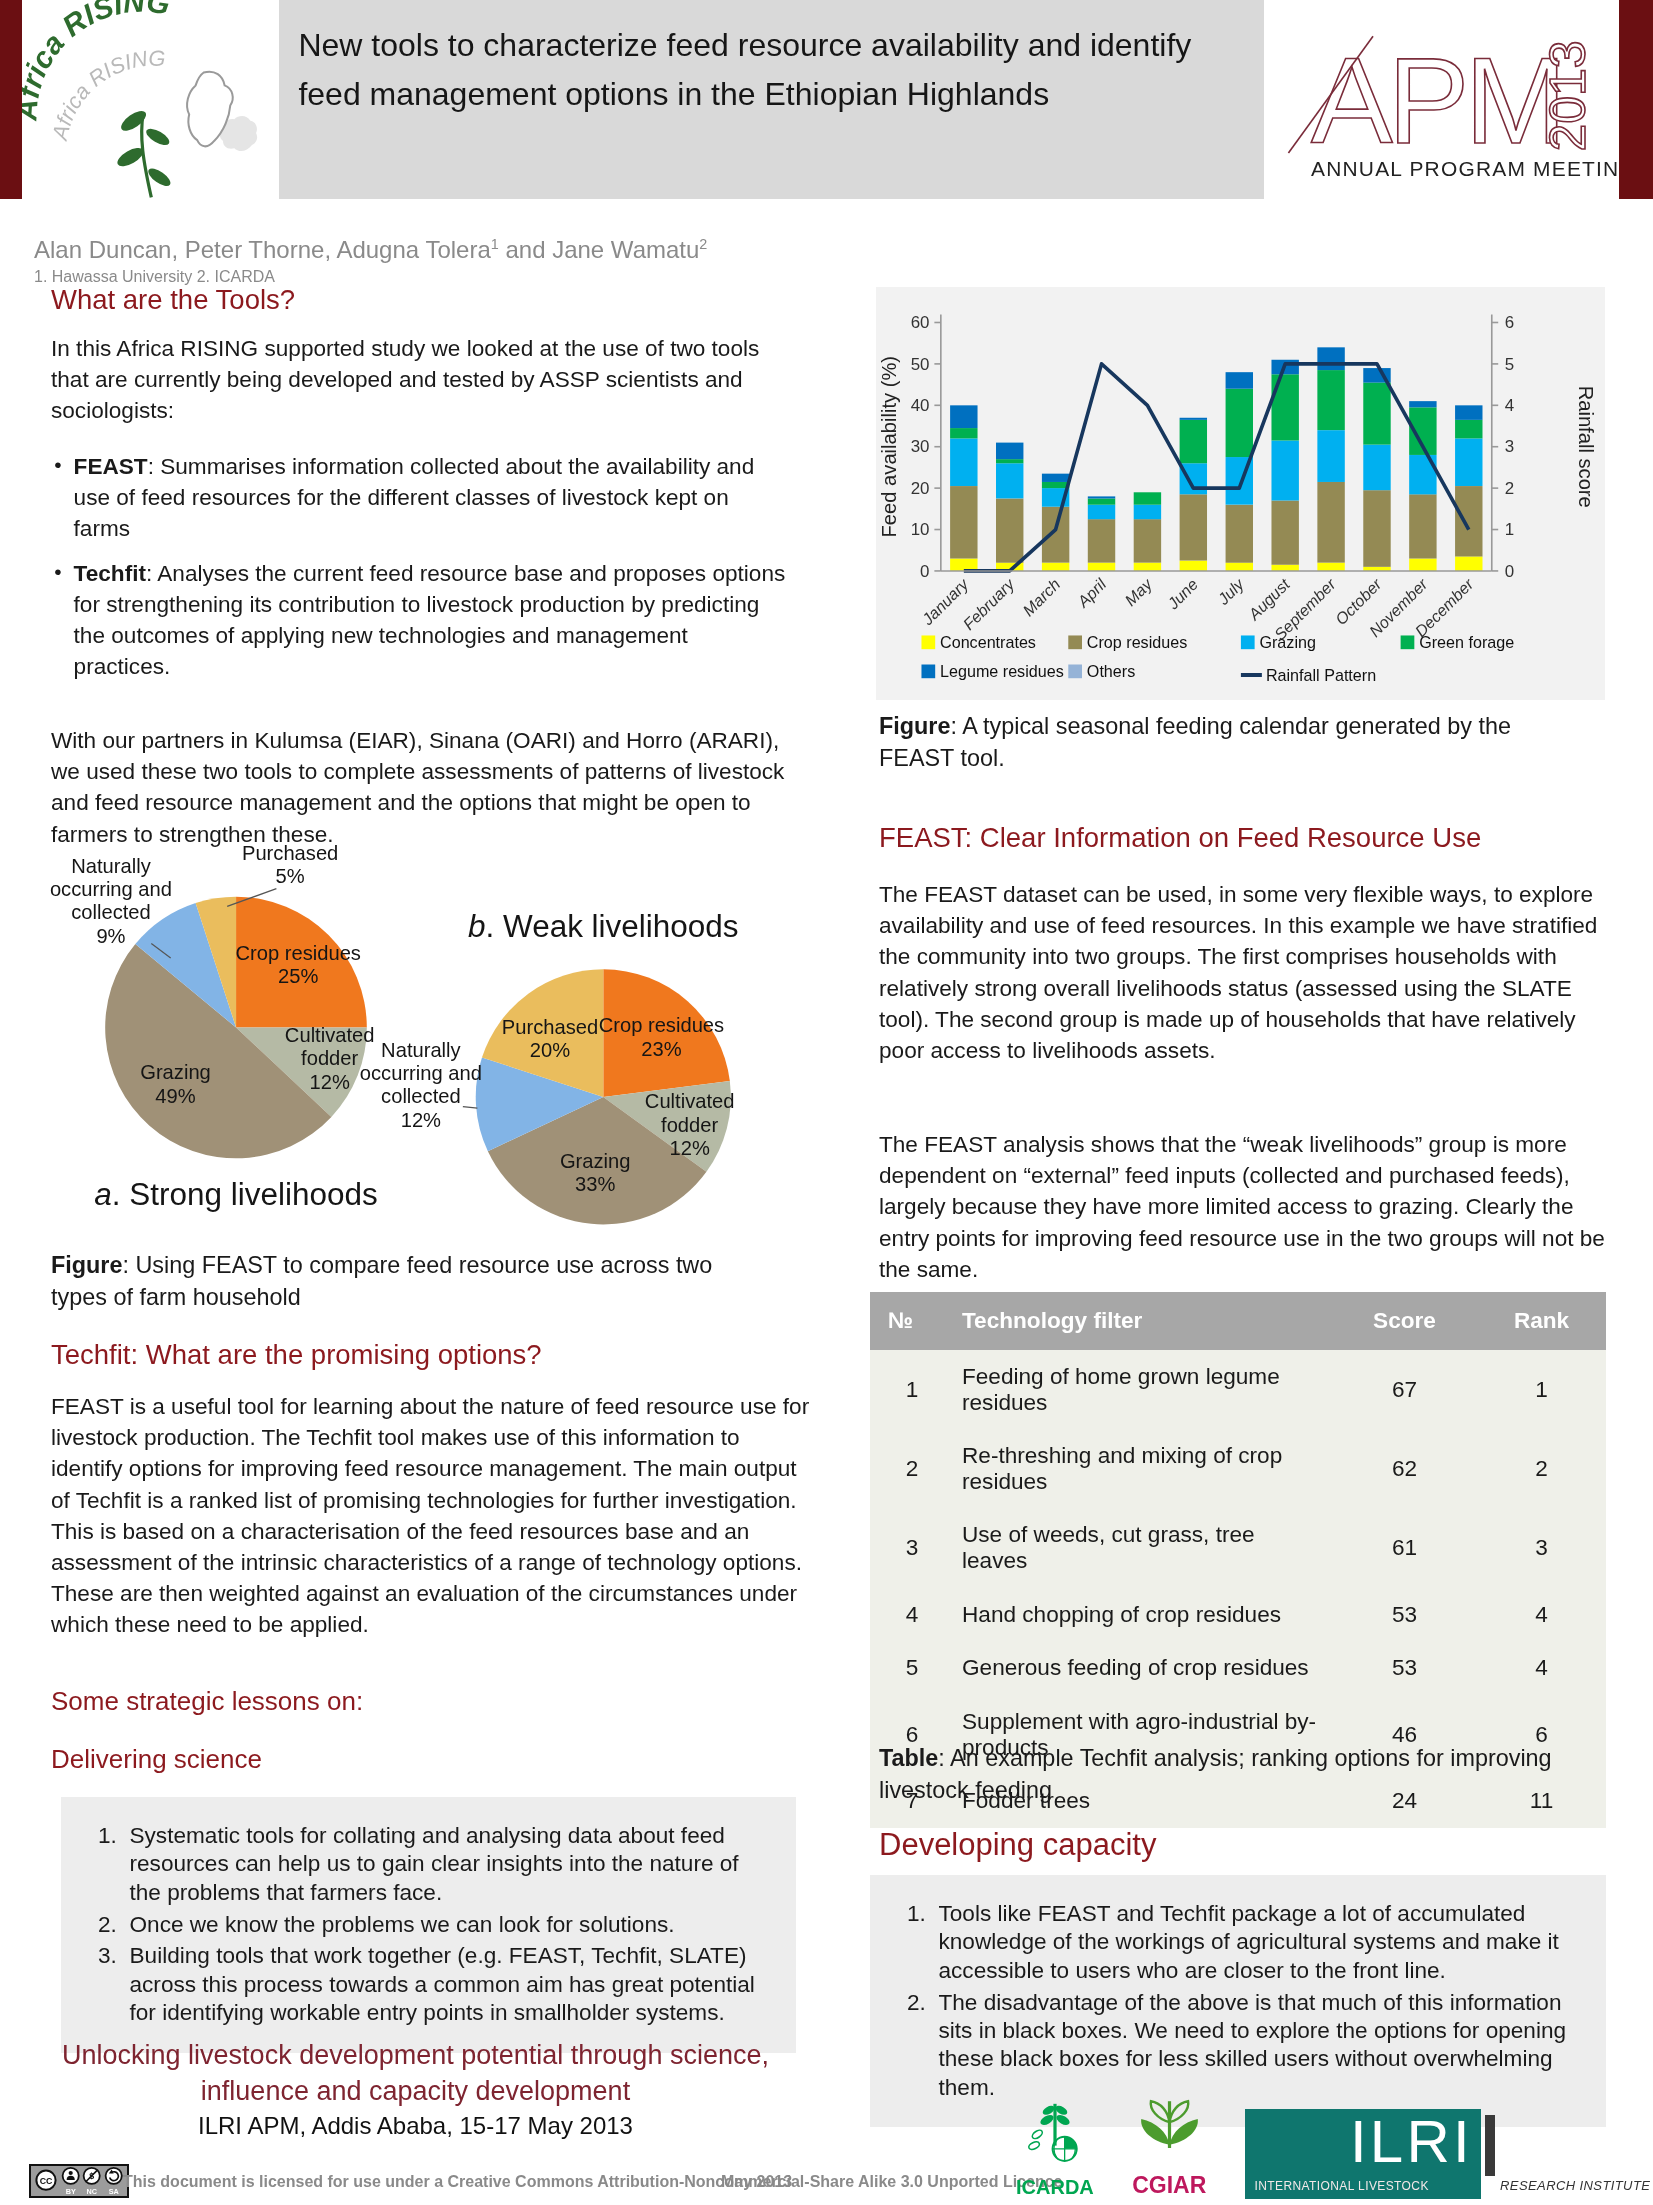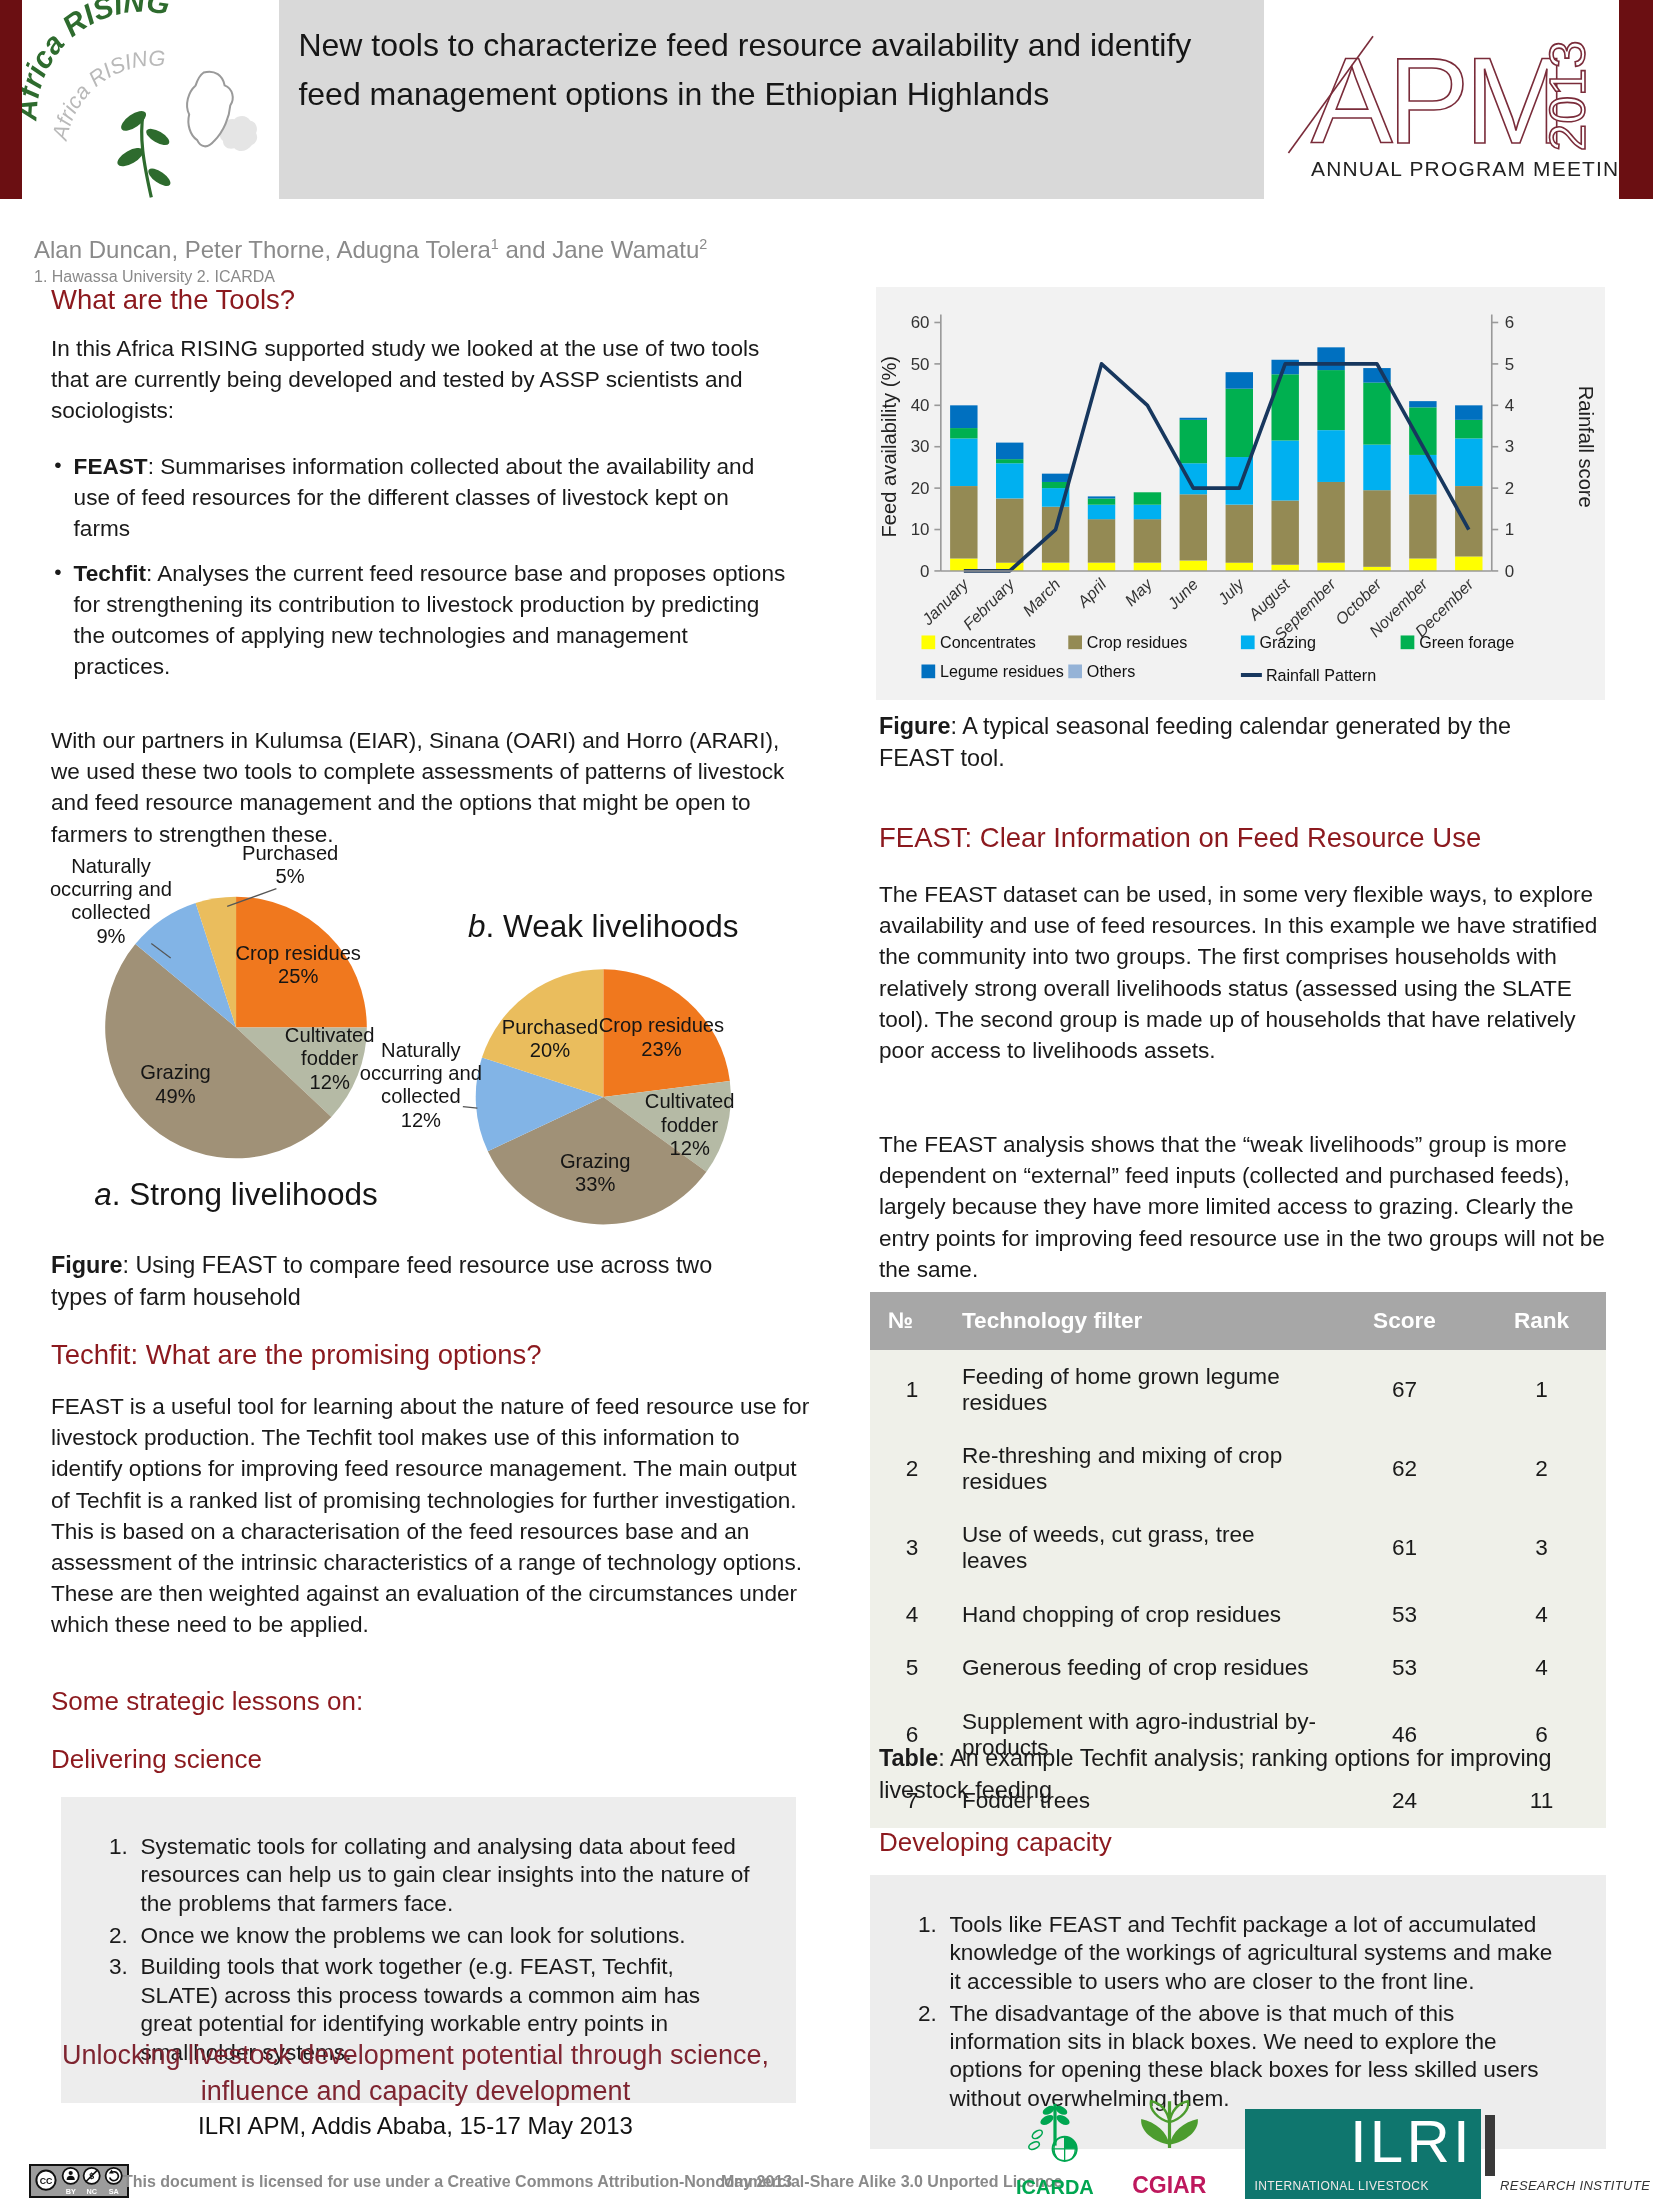--- a/index.html
+++ b/index.html
@@ -17,21 +17,21 @@
   .h-red{color:#8C191E;font-size:27.5px;font-weight:400;margin:0;}
   
   .p{font-size:22.6px;line-height:1.38;margin:0;}
   ul.bullets{list-style:none;margin:0;padding:0;}
   ul.bullets li{position:relative;padding-left:22.6px;margin-bottom:13px;font-size:22.6px;line-height:1.38;}
   ul.bullets li::before{content:"\2022";position:absolute;left:3.2px;top:0;font-size:21px;}
   .term{font-weight:bold;}
   .cap-label{font-weight:bold;}
   .caption{font-size:23.4px;line-height:1.35;}
   .graybox{background:#EDEDED;padding:21px 24px 21px 13px;}
-  ol.numlist{margin:15px;padding:0 0 0 45px;}
+  ol.numlist{margin:4px;padding:0 0 0 45px;}
   ol.numlist li{font-size:22.6px;line-height:1.26;padding-left:6.5px;margin:0 0 3.2px 0;}
   
   table.tech{width:100%;border-collapse:collapse;}
   table.tech thead th{background:#A7A7A7;color:#ffffff;font-size:22.6px;font-weight:bold;
         padding:16px 8px;text-align:left;}
   table.tech thead th.c, table.tech tbody td.c{text-align:center;}
   table.tech tbody{background:#EFF0E9;}
   table.tech tbody td{font-size:22.6px;padding:13.7px 8px;color:#1a1a1a;vertical-align:middle;}
   
   .tagline{color:#7E2430;font-size:27px;line-height:1.35;text-align:center;}
@@ -368,21 +368,21 @@
           <td class="c">24</td>
           <td class="c">11</td>
         </tr>
       </tbody>
   </table>
 
   <div class="abs caption" style="left:879px;top:1743px;width:678px;">
     <span class="cap-label">Table</span><span>: An example Techfit analysis; ranking options for improving livestock feeding</span>
   </div>
 
-  <h2 class="abs h-red" style="left:879px;top:1827px;font-size:26px;">Developing capacity</h2>
+  <h2 class="abs h-red" style="left:879px;top:1827px;font-size:31px;">Developing capacity</h2>
 
   <div class="abs graybox" style="left:870px;top:1875px;width:736px;box-sizing:border-box;">
     <ol class="numlist">
         <li>Tools like FEAST and Techfit package a lot of accumulated knowledge of the workings of agricultural systems and make it accessible to users who are closer to the front line.</li>
         <li>The disadvantage of the above is that much of this information sits in black boxes. We need to explore the options for opening these black boxes for less skilled users without overwhelming them.</li>
       </ol>
   </div>
 
   <div class="abs logos-row" style="left:1016px;top:2098px;">
     <div style="text-align:center;">

